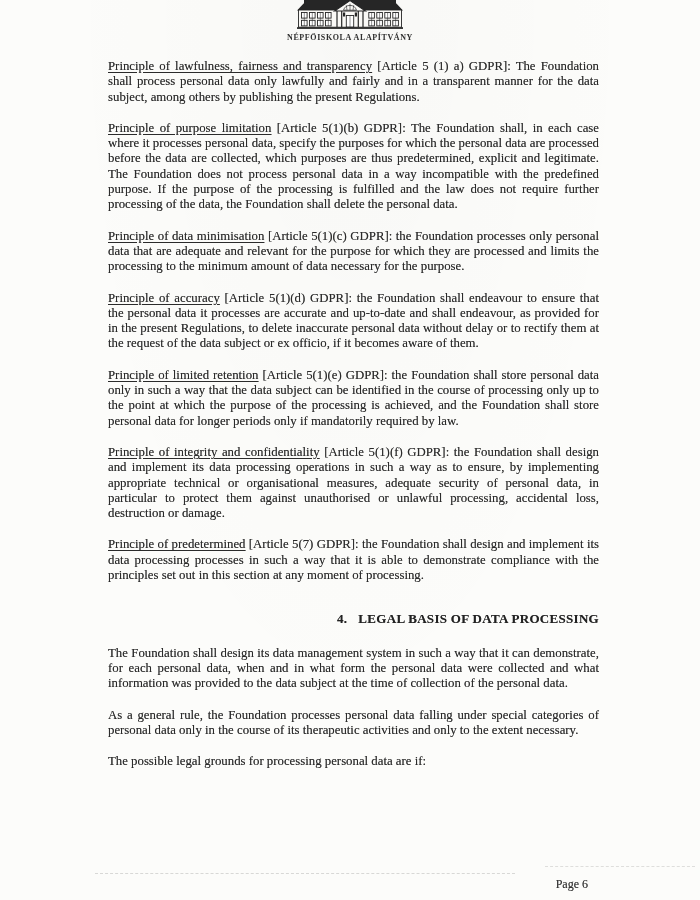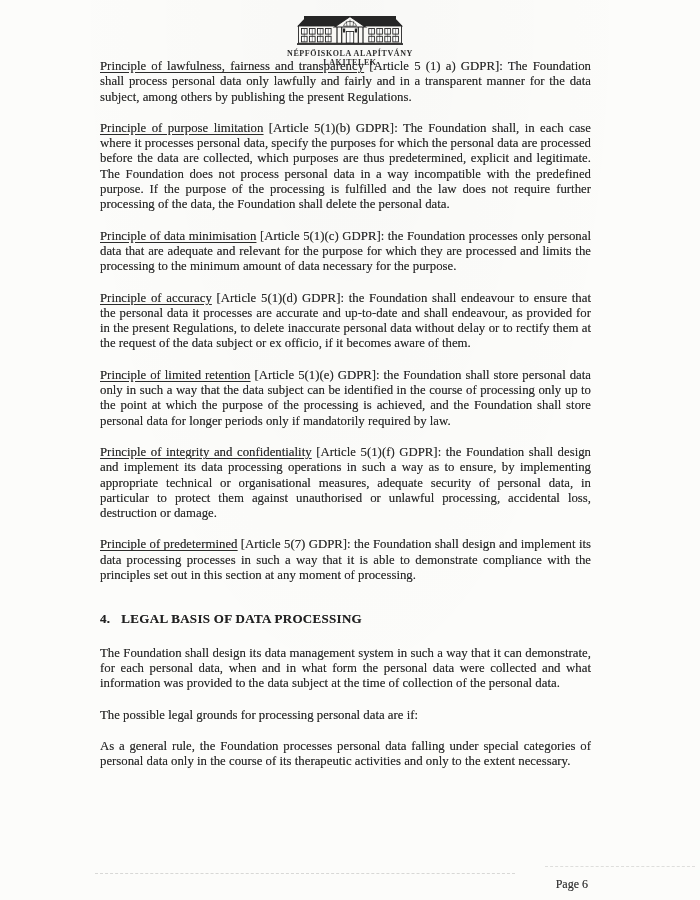--- a/index.html
+++ b/index.html
@@ -12,49 +12,49 @@
   .page {
     position: relative;
     width: 700px; height: 900px;
     background:
       radial-gradient(ellipse at 50% 0%, rgba(0,0,0,0.015), transparent 60%),
       #fcfcfa;
     color: #2b2b2b;
   }
   .logo {
     position: absolute;
-    top: 16px; left: 0; right: 0;
+    top: 0; left: 0; right: 0;
     text-align: center;
   }
   .logo svg { display: inline-block; }
   .logo-line {
     font-size: 8px;
     letter-spacing: 0.6px;
     line-height: 8.5px;
     color: #2f2f2f;
     font-weight: bold;
   }
   .content {
     position: absolute;
-    left: 100px;
+    left: 108px;
     top: 59px;
     width: 491px;
     font-size: 12.8px;
     line-height: 15.3px;
     text-align: justify;
     color: #2b2b2b;
     text-shadow: 0 0 0.5px rgba(45,45,45,0.55);
   }
   .para { margin-bottom: 16px; }
   .lead {
     text-decoration: underline;
     text-underline-offset: 2px;
   }
   .section-heading {
-    text-align: left;
+    text-align: right;
     font-weight: bold;
     font-size: 13px;
     letter-spacing: 0.3px;
     color: #222;
     margin: 28px 0 19px 0;
   }
   .section-number { margin-right: 11px; }
   .footer-page {
     position: absolute;
     top: 877px;
@@ -117,21 +117,20 @@
 
       <path d="M40,11 V27 M44.7,11 V27 M61.3,11 V27 M66,11 V27" stroke="#262626" stroke-width="1.2"></path>
       <rect x="49.3" y="15.5" width="7.4" height="11.5" fill="#ffffff" stroke="#262626" stroke-width="0.9"></rect>
       <path d="M53,15.5 V27" stroke="#262626" stroke-width="0.5"></path>
       <rect x="46" y="12.5" width="2.2" height="4" fill="#262626"></rect>
       <rect x="57.8" y="12.5" width="2.2" height="4" fill="#262626"></rect>
 
       <rect x="0" y="27.2" width="106" height="1.7" fill="#262626"></rect>
     </svg>
     <div class="logo-line">NÉPFŐISKOLA ALAPÍTVÁNY</div>
-    <div class="logo-line">LAKITELEK</div>
   </div>
 
   <div class="content">
 
     <p class="para"><span class="lead">Principle of lawfulness, fairness and transparency</span><span> [Article 5 (1) a) GDPR]: The Foundation shall process personal data only lawfully and fairly and in a transparent manner for the data subject, among others by publishing the present Regulations.</span></p>
 
     <p class="para"><span class="lead">Principle of purpose limitation</span><span> [Article 5(1)(b) GDPR]: The Foundation shall, in each case where it processes personal data, specify the purposes for which the personal data are processed before the data are collected, which purposes are thus predetermined, explicit and legitimate. The Foundation does not process personal data in a way incompatible with the predefined purpose. If the purpose of the processing is fulfilled and the law does not require further processing of the data, the Foundation shall delete the personal data.</span></p>
 
     <p class="para"><span class="lead">Principle of data minimisation</span><span> [Article 5(1)(c) GDPR]: the Foundation processes only personal data that are adequate and relevant for the purpose for which they are processed and limits the processing to the minimum amount of data necessary for the purpose.</span></p>
 
@@ -141,23 +140,23 @@
 
     <p class="para"><span class="lead">Principle of integrity and confidentiality</span><span> [Article 5(1)(f) GDPR]: the Foundation shall design and implement its data processing operations in such a way as to ensure, by implementing appropriate technical or organisational measures, adequate security of personal data, in particular to protect them against unauthorised or unlawful processing, accidental loss, destruction or damage.</span></p>
 
     <p class="para"><span class="lead">Principle of predetermined</span><span> [Article 5(7) GDPR]: the Foundation shall design and implement its data processing processes in such a way that it is able to demonstrate compliance with the principles set out in this section at any moment of processing.</span></p>
 
     <h2 class="section-heading"><span class="section-number">4.</span><span>LEGAL BASIS OF DATA PROCESSING</span></h2>
 
 
     <p class="para">The Foundation shall design its data management system in such a way that it can demonstrate, for each personal data, when and in what form the personal data were collected and what information was provided to the data subject at the time of collection of the personal data.</p>
 
+    <p class="para">As a general rule, the Foundation processes personal data falling under special categories of personal data only in the course of its therapeutic activities and only to the extent necessary.</p>
+
     <p class="para">The possible legal grounds for processing personal data are if:</p>
-
-    <p class="para">As a general rule, the Foundation processes personal data falling under special categories of personal data only in the course of its therapeutic activities and only to the extent necessary.</p>
 
   </div>
 
   <div class="artifact-1"></div>
   <div class="artifact-2"></div>
 
   <div class="footer-page">Page 6</div>
 
 </div>
 

